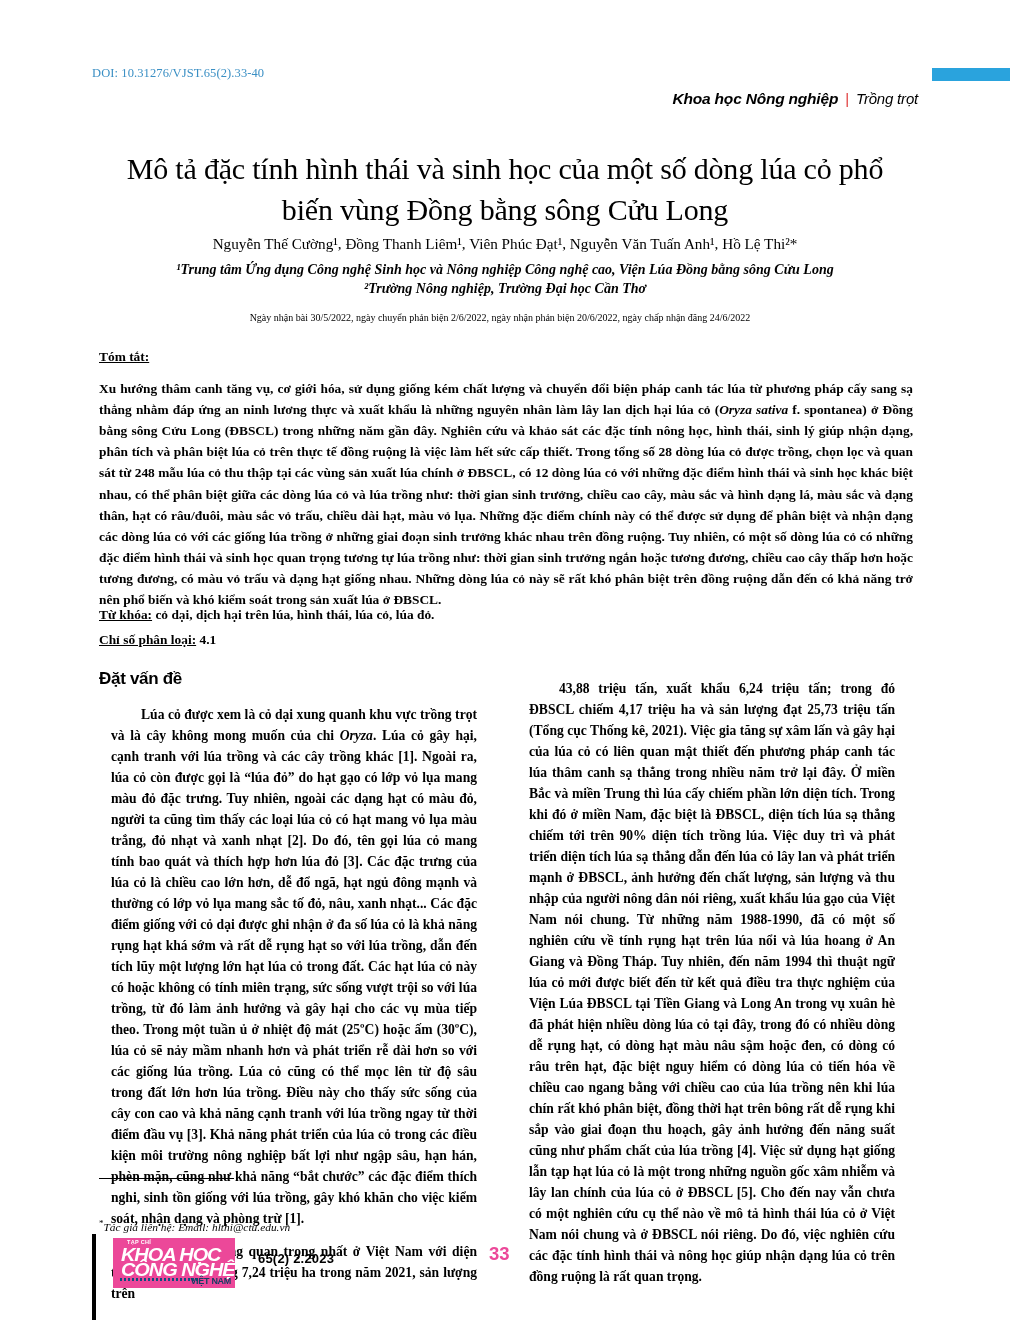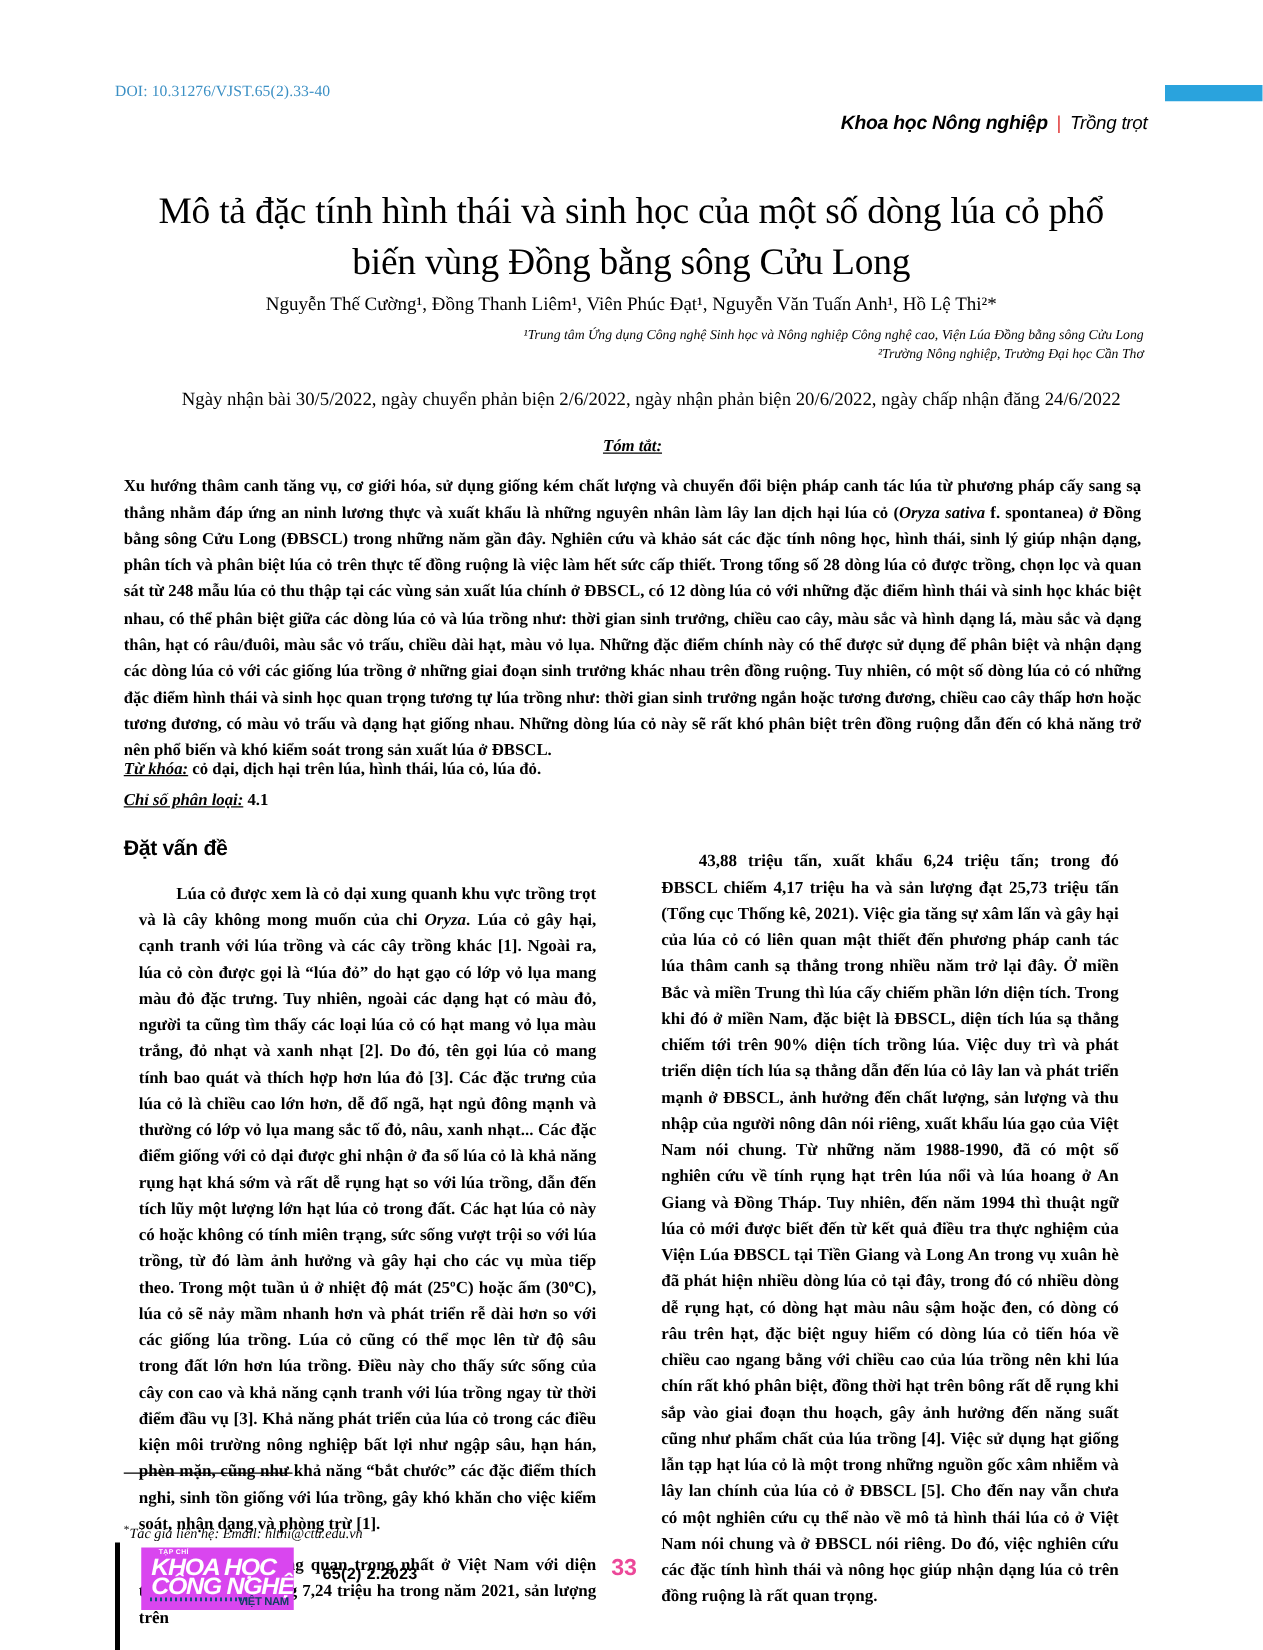--- a/index.html
+++ b/index.html
@@ -99,49 +99,48 @@
     text-align: center;
     font-family: "Liberation Serif", serif;
     font-size: 15.2px;
     line-height: 1.3;
   }
 
   .affil {
     position: absolute;
     left: 95px; top: 261px;
     width: 820px;
-    text-align: right;
-    font-family: "Liberation Serif", serif;
-    font-style: italic;
-    font-size: 11px;
+    text-align: center;
+    font-family: "Liberation Serif", serif;
+    font-style: italic;
+    font-size: 14px;
     line-height: 1.33;
+    font-weight: bold;
   }
 
   .dates {
     position: absolute;
-    left: 111px; top: 312px;
+    left: 90px; top: 312px;
     width: 820px;
     text-align: center;
     font-family: "Liberation Serif", serif;
-    font-size: 15px;
+    font-size: 10px;
   }
 
   
   .abstract-wrap {
     position: absolute;
     left: 99px; top: 349px;
     width: 814px;
   }
   .lbl {
     font-family: "Liberation Serif", serif;
     font-weight: bold;
-    font-style: italic;
     font-size: 13.4px;
     text-decoration: underline;
-    text-align: center;
   }
   .abstract-body {
     margin-top: 13px;
     font-family: "Liberation Serif", serif;
     font-weight: bold;
     font-size: 13.4px;
     line-height: 1.575;
     text-align: justify;
     text-justify: inter-word;
   }
@@ -329,21 +328,21 @@
 
   <div class="col col-right">
     <p><span>43,88 triệu tấn, xuất khẩu 6,24 triệu tấn; trong đó ĐBSCL chiếm 4,17 triệu ha và sản lượng đạt 25,73 triệu tấn (Tổng cục Thống kê, 2021). Việc gia tăng sự xâm lấn và gây hại của lúa cỏ có liên quan mật thiết đến phương pháp canh tác lúa thâm canh sạ thẳng trong nhiều năm trở lại đây. Ở miền Bắc và miền Trung thì lúa cấy chiếm phần lớn diện tích. Trong khi đó ở miền Nam, đặc biệt là ĐBSCL, diện tích lúa sạ thẳng chiếm tới trên 90% diện tích trồng lúa. Việc duy trì và phát triển diện tích lúa sạ thẳng dẫn đến lúa cỏ lây lan và phát triển mạnh ở ĐBSCL, ảnh hưởng đến chất lượng, sản lượng và thu nhập của người nông dân nói riêng, xuất khẩu lúa gạo của Việt Nam nói chung. Từ những năm 1988-1990, đã có một số nghiên cứu về tính rụng hạt trên lúa nổi và lúa hoang ở An Giang và Đồng Tháp. Tuy nhiên, đến năm 1994 thì thuật ngữ lúa cỏ mới được biết đến từ kết quả điều tra thực nghiệm của Viện Lúa ĐBSCL tại Tiền Giang và Long An trong vụ xuân hè đã phát hiện nhiều dòng lúa cỏ tại đây, trong đó có nhiều dòng dễ rụng hạt, có dòng hạt màu nâu sậm hoặc đen, có dòng có râu trên hạt, đặc biệt nguy hiểm có dòng lúa cỏ tiến hóa về chiều cao ngang bằng với chiều cao của lúa trồng nên khi lúa chín rất khó phân biệt, đồng thời hạt trên bông rất dễ rụng khi sắp vào giai đoạn thu hoạch, gây ảnh hưởng đến năng suất cũng như phẩm chất của lúa trồng [4]. Việc sử dụng hạt giống lẫn tạp hạt lúa cỏ là một trong những nguồn gốc xâm nhiễm và lây lan chính của lúa cỏ ở ĐBSCL [5]. Cho đến nay vẫn chưa có một nghiên cứu cụ thể nào về mô tả hình thái lúa cỏ ở Việt Nam nói chung và ở ĐBSCL nói riêng. Do đó, việc nghiên cứu các đặc tính hình thái và nông học giúp nhận dạng lúa cỏ trên đồng ruộng là rất quan trọng.</span></p>
   </div>
 
   <div class="footnote-rule"></div>
   <div class="footnote"><sup>*</sup><span>Tác giả liên hệ: Email: hlthi@ctu.edu.vn</span></div>
 
   <div class="footer-rule"></div>
 
-  <div class="logo" style="background: #d946ef; text-decoration: underline;">
+  <div class="logo" style="background: #ec4899; text-decoration: underline;">
     <div class="logo-tap">TẠP CHÍ</div>
     <div class="logo-l1">KHOA HỌC</div>
     <div class="logo-l2">CÔNG NGHỆ</div>
     <div class="logo-dots"></div>
     <div class="logo-vn">VIỆT NAM</div>
   </div>
 
   <div class="issue">65(2) 2.2023</div>
   <div class="pagenum">33</div>
 

